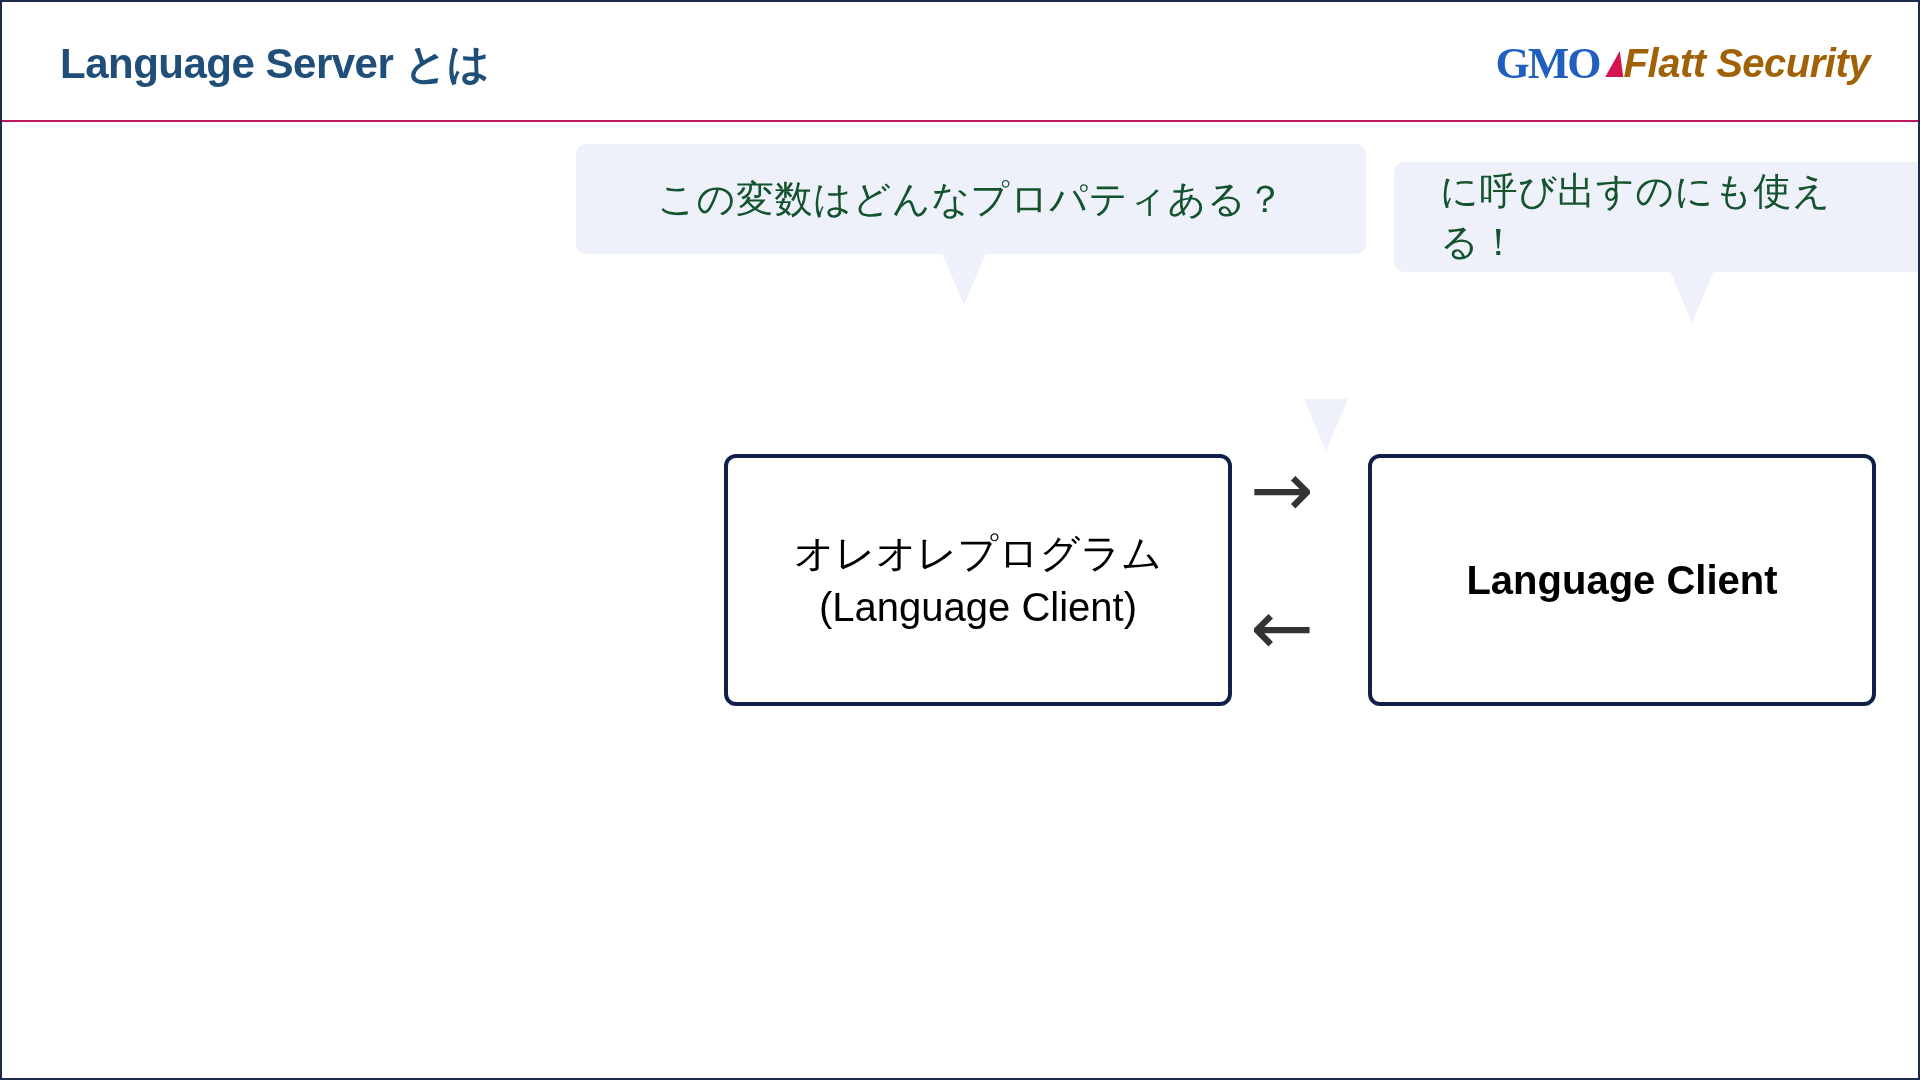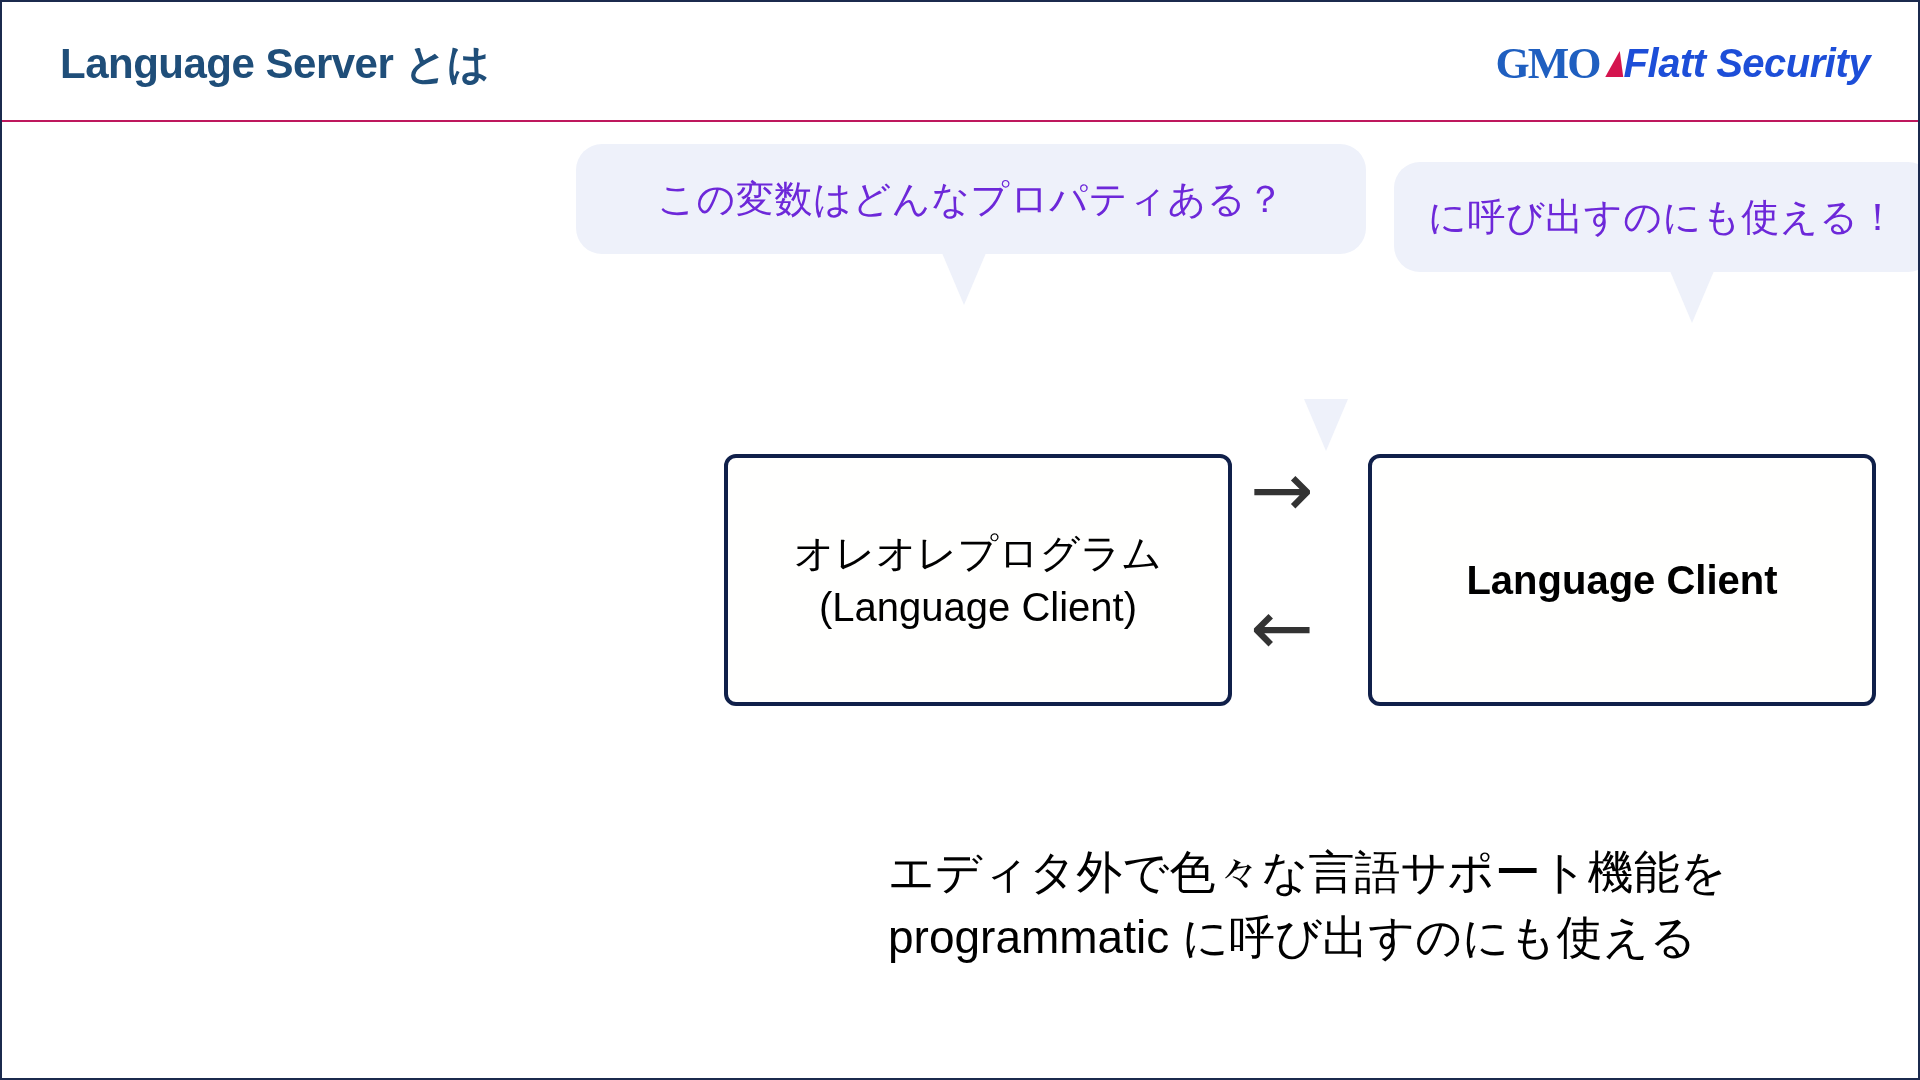--- a/index.html
+++ b/index.html
@@ -67,38 +67,38 @@
     margin: 0 2px 0 8px;
     border-left: 9px solid transparent;
     border-right: 9px solid transparent;
     border-bottom: 26px solid #d4144e;
     transform: skewX(-12deg);
   }
   .logo-flatt {
     font-size: 40px;
     font-weight: bold;
     font-style: italic;
-    color: #1d4ed8;
+    color: #a16207;
     letter-spacing: -0.5px;
     margin-left: -4px;
   }
 
   
   .bubble {
     position: absolute;
     background: #eef1fa;
-    border-radius: 26px;
+    border-radius: 10px;
     display: flex;
     align-items: center;
     justify-content: center;
-    color: #6d28d9;
+    color: #14532d;
     font-size: 38px;
     letter-spacing: 0.5px;
     box-sizing: border-box;
-    padding: 0 34px;
+    padding: 0 46px;
   }
   .bubble-tail {
     position: absolute;
     width: 0;
     height: 0;
     border-left: 22px solid transparent;
     border-right: 22px solid transparent;
     border-top: 52px solid #eef1fa;
   }
 
@@ -192,18 +192,14 @@
     <div class="node-line">(Language Client)</div>
   </div>
 
   <div class="node-box" id="box-server">
     <div class="node-line bold">Language Client</div>
   </div>
 
   <div class="arrow" id="arrow-to-server">→</div>
   <div class="arrow" id="arrow-to-client">←</div>
 
-  <div class="caption">
-    <div>エディタ外で色々な言語サポート機能を</div>
-    <div>programmatic に呼び出すのにも使える</div>
-  </div>
 
 </div>
 
 </body></html>

